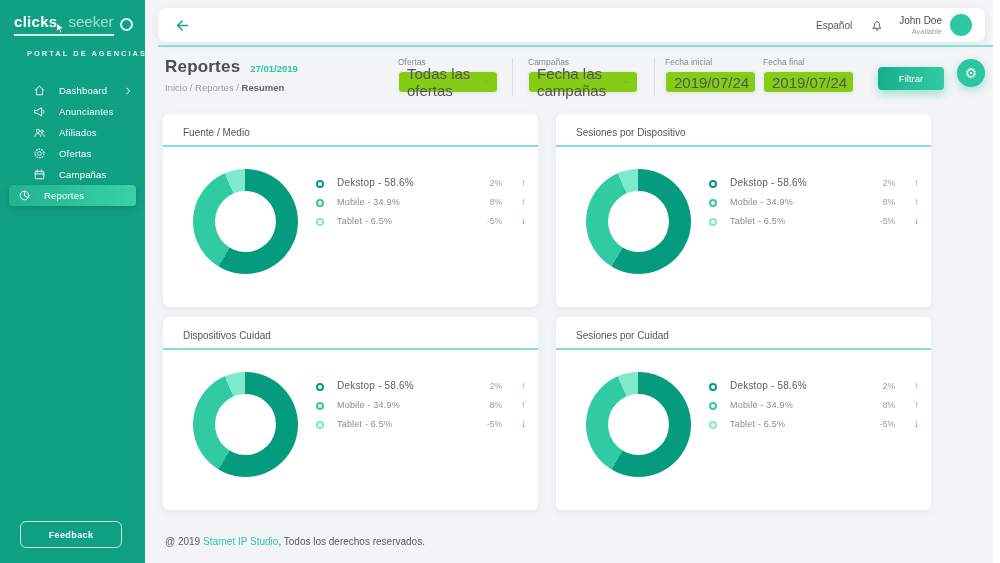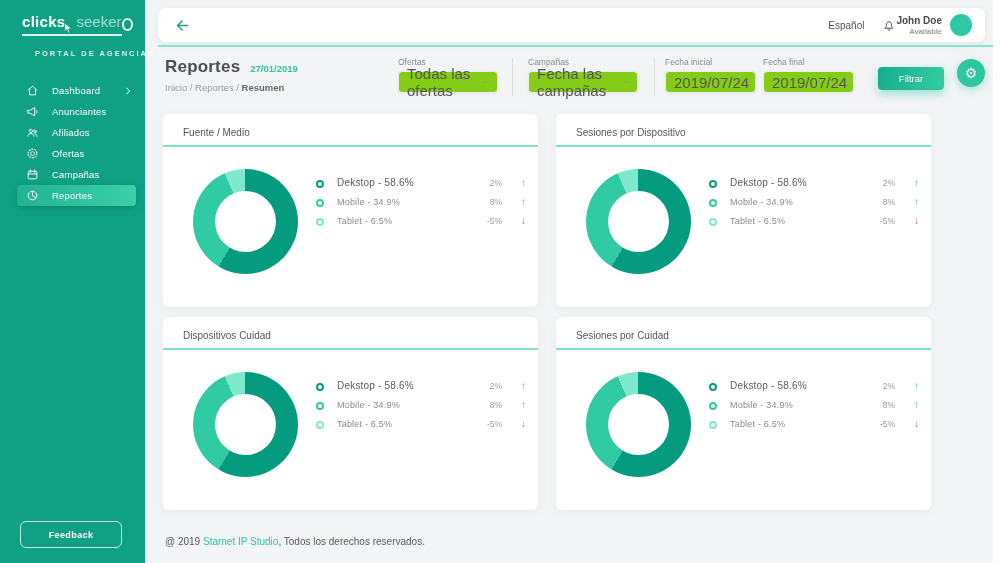--- a/index.html
+++ b/index.html
@@ -5,31 +5,31 @@
   * { box-sizing: border-box; }
   html,body { margin:0; padding:0; }
   body {
     width:1000px; height:563px; overflow:hidden;
     font-family:"Liberation Sans", sans-serif;
     background:#F3F4F6; color:#555;
   }
   .app { display:flex; width:1000px; height:563px; }
 
   
-  .sidebar { width:145px; flex:none; background:#10A185; position:relative;padding-left:8px; }
+  .sidebar { width:145px; flex:none; background:#10A185; position:relative; }
   .logo-row { display:flex; align-items:center; padding:13px 12px 0 14px; }
   .logo-text { position:relative; border-bottom:2px solid rgba(255,255,255,.85); padding-bottom:4px; font-size:15px; white-space:nowrap; }
   .logo-clicks { font-weight:bold; color:#fff; letter-spacing:.3px; }
   .logo-seeker { color:rgba(255,255,255,.62); margin-left:11px; }
   .logo-cursor { position:absolute; left:40px; top:9px; width:13px; height:13px; }
   .logo-toggle { margin-left:auto; width:13px; height:13px; border:2px solid rgba(255,255,255,.9); border-radius:50%; cursor:pointer; }
   .tagline { font-size:7.5px; font-weight:bold; letter-spacing:2px; color:rgba(255,255,255,.85); padding:13px 0 0 27px; white-space:nowrap; }
 
   .nav { margin-top:22px; }
-  .nav-item { display:flex; align-items:center; height:21px; padding:0 12px 0 18px; cursor:pointer; }
+  .nav-item { display:flex; align-items:center; height:21px; padding:0 12px 0 18px; cursor:pointer;margin-left:15px; }
   .nav-icon { width:13px; height:13px; flex:none; color:#fff; opacity:.95; }
   .nav-label { font-size:9.5px; color:#fff; margin-left:13px; letter-spacing:.2px; }
   .nav-chevron { width:10px; height:10px; margin-left:auto; color:#fff; display:none; }
   .nav-item.has-chevron .nav-chevron { display:block; }
   .nav-item.active {
     background:linear-gradient(90deg,#22B292,#3AD0A8);
     border-radius:4px; margin:0 9px; padding:0 8px 0 9px;
     box-shadow:0 2px 7px rgba(0,60,45,.25);
   }
   .feedback-btn {
@@ -44,21 +44,21 @@
   .scroll-gutter { position:absolute; right:0; top:0; width:7px; height:563px; background:#fff; }
 
   .topbar {
     margin:8px 15px 0 13px; height:34px; background:#fff; border-radius:8px;
     box-shadow:0 2px 8px rgba(0,0,0,.07); display:flex; align-items:center; padding:0 13px 0 16px;justify-content:center;
   }
   .back-arrow { width:17px; height:17px; color:#16A087; cursor:pointer; }
   .topbar-right { margin-left:auto; display:flex; align-items:center; }
   .lang { font-size:10px; color:#555; cursor:pointer; }
   .bell { width:14px; height:16px; margin-left:18px; color:#4a4a4a; cursor:pointer; }
-  .user-block { text-align:right; cursor:pointer;font-weight:bold; }
+  .user-block { margin-left:15px; text-align:right; cursor:pointer; }
   .user-name { font-size:10px; color:#4a4a4a; }
   .user-status { font-size:7.5px; color:#9a9a9a; margin-top:1px; }
   .avatar { width:22px; height:22px; border-radius:50%; background:#2EC9A4; margin-left:8px; cursor:pointer; }
 
   .top-divider { margin:3px 7px 0 13px; height:2px; background:#85E4CF; }
 
   
   .header-row { display:flex; align-items:flex-start; padding:10px 15px 0 20px; }
   .page-titles { width:233px; flex:none; }
   .title-line { display:flex; align-items:baseline; }

